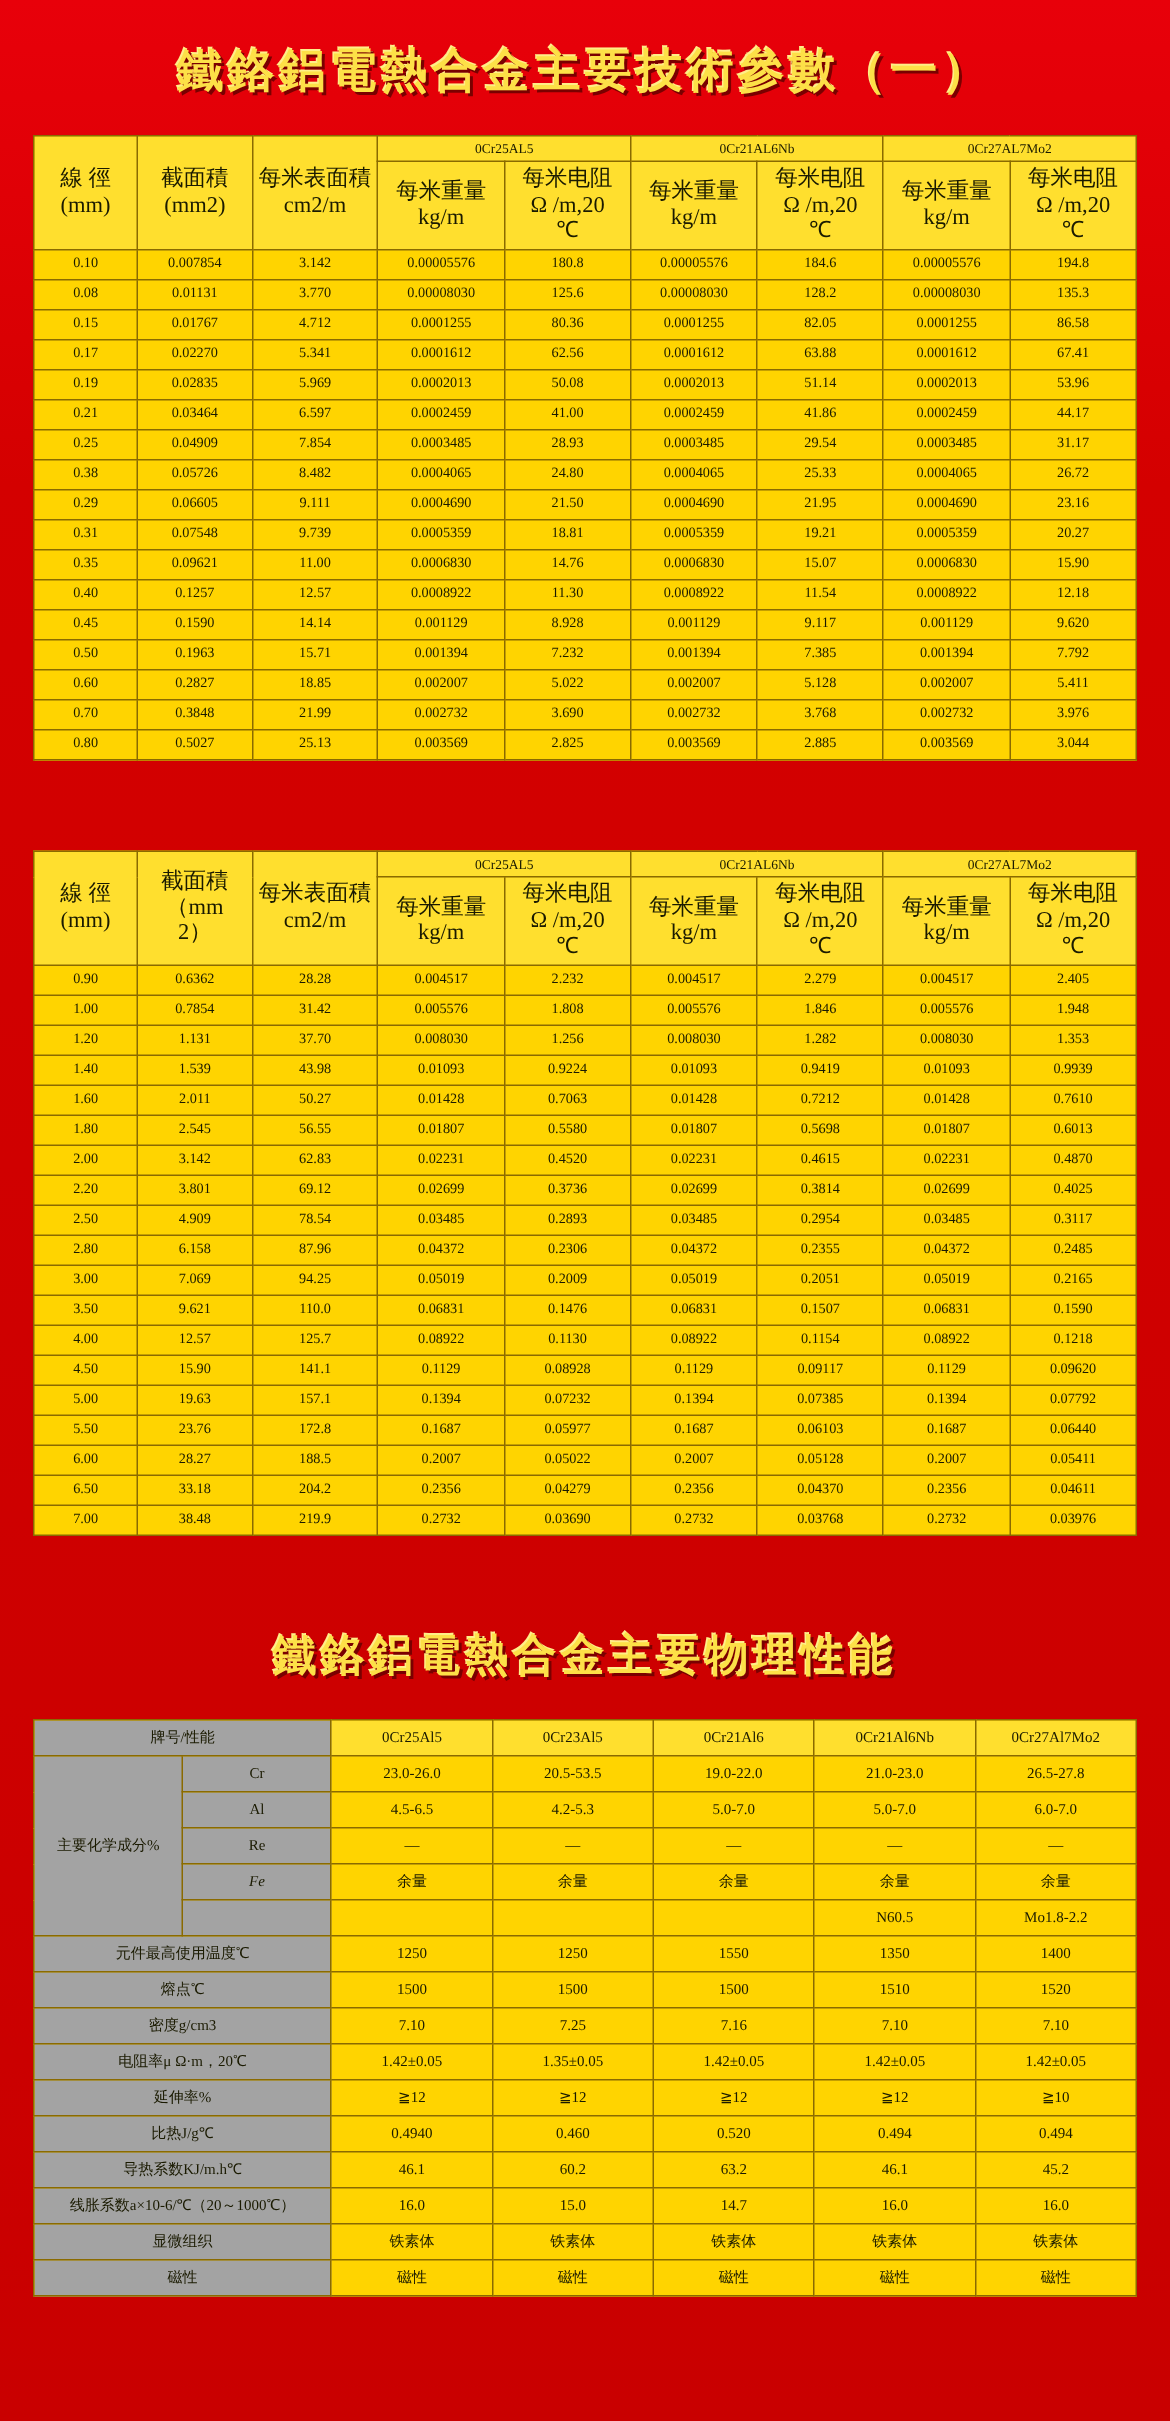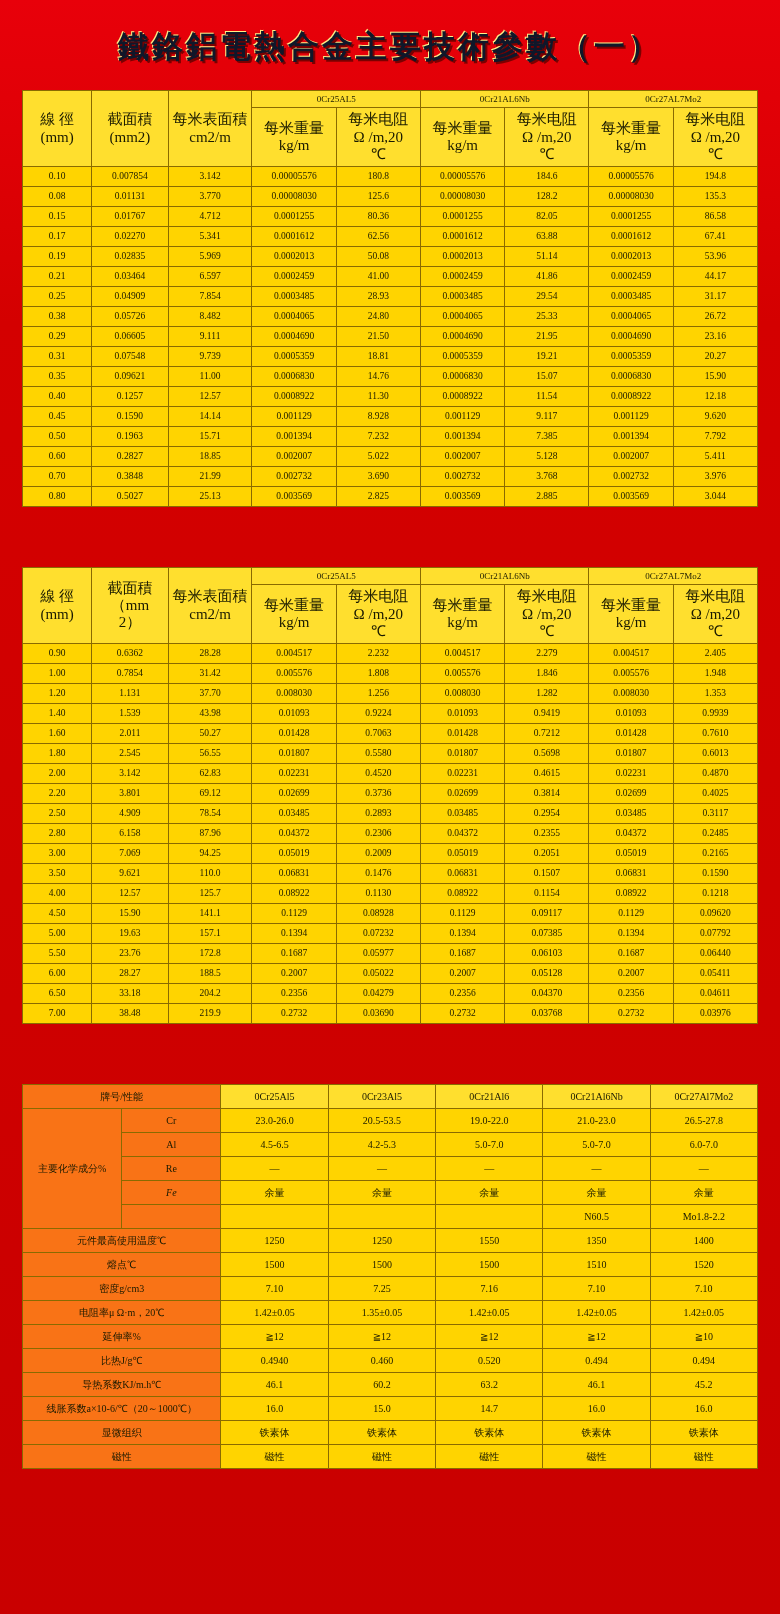--- a/index.html
+++ b/index.html
@@ -16,21 +16,21 @@
   .page {
     position: relative;
     width: 780px;
     padding-top: 26px;
     box-sizing: border-box;
   }
   .title {
     text-align: center;
     font-family: "DejaVu Sans", sans-serif;
     font-weight: bold;
-    color: #0f172a;
+    color: #fde047;
     font-size: 31px;
     letter-spacing: 3px;
     margin: 0 0 22px 0;
     text-shadow: 2px 2px 0 #7a0000, -1px -1px 0 #ffee88;
   }
   .title.t3 { font-size: 29px; }
   .tablewrap {
     padding: 0 22px 0 22px;
     box-sizing: border-box;
   }
@@ -64,21 +64,21 @@
   .sec1 tbody td, .sec2 tbody td { font-size: 9.5px; height: 15px; }
   .spacer { height: 26px; }
 
   
   .sec3 table { table-layout: fixed; }
   .sec3 th, .sec3 td {
     font-size: 10px;
     padding: 3px 2px;
     height: 17px;
   }
-  .sec3 .rowlabel { background: #f97316; }
+  .sec3 .rowlabel { background: #a3a3a3; }
   .sec3 .grade { background: #ffdf2e; }
   .bottomfade { height: 12px; }
 </style>
 </head>
 <body>
 
 <div class="page">
 
   <div class="sec sec1">
     <h1 class="title">鐵鉻鋁電熱合金主要技術參數（一）</h1>
@@ -590,20 +590,21 @@
               <td>0.03976</td>
             </tr>
           </tbody>
       </table>
     </div>
   </div>
 
   <div class="spacer"></div>
 
   <div class="sec sec3">
+    <h1 class="title t3">鐵鉻鋁電熱合金主要物理性能</h1>
     <div class="tablewrap">
       <table>
         <thead>
           <tr>
             <th colspan="2" style="width:27%" class="rowlabel">牌号/性能</th>
             <th class="grade">0Cr25Al5</th>
             <th class="grade">0Cr23Al5</th>
             <th class="grade">0Cr21Al6</th>
             <th class="grade">0Cr21Al6Nb</th>
             <th class="grade">0Cr27Al7Mo2</th>

